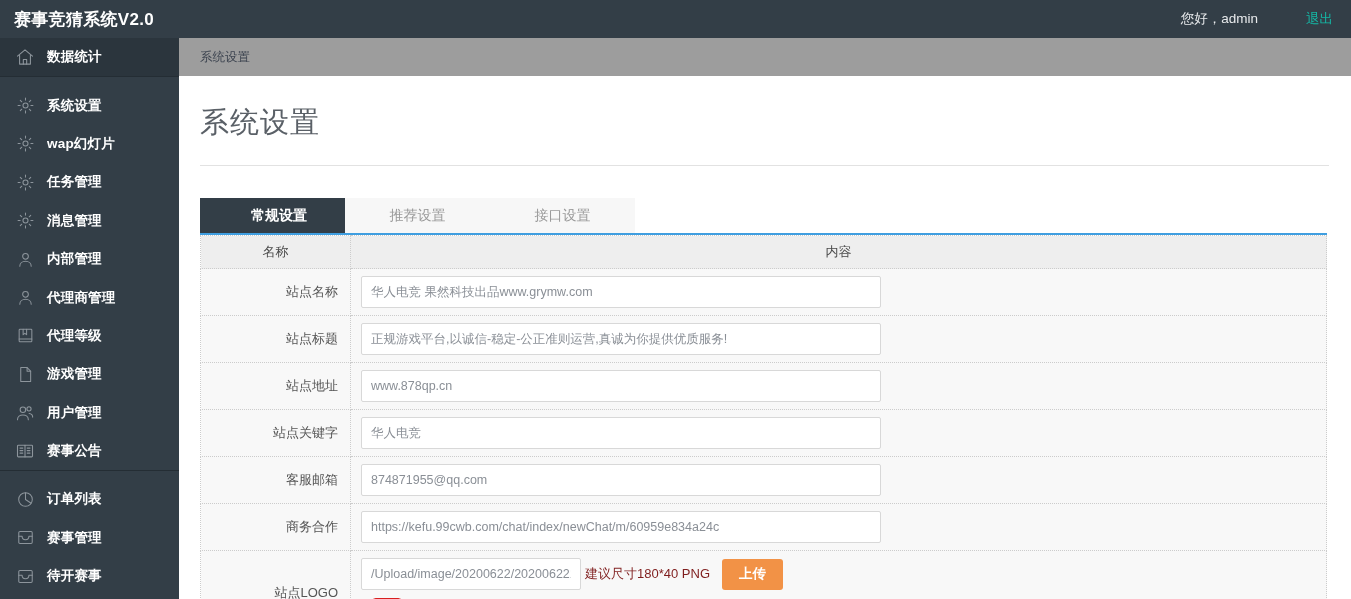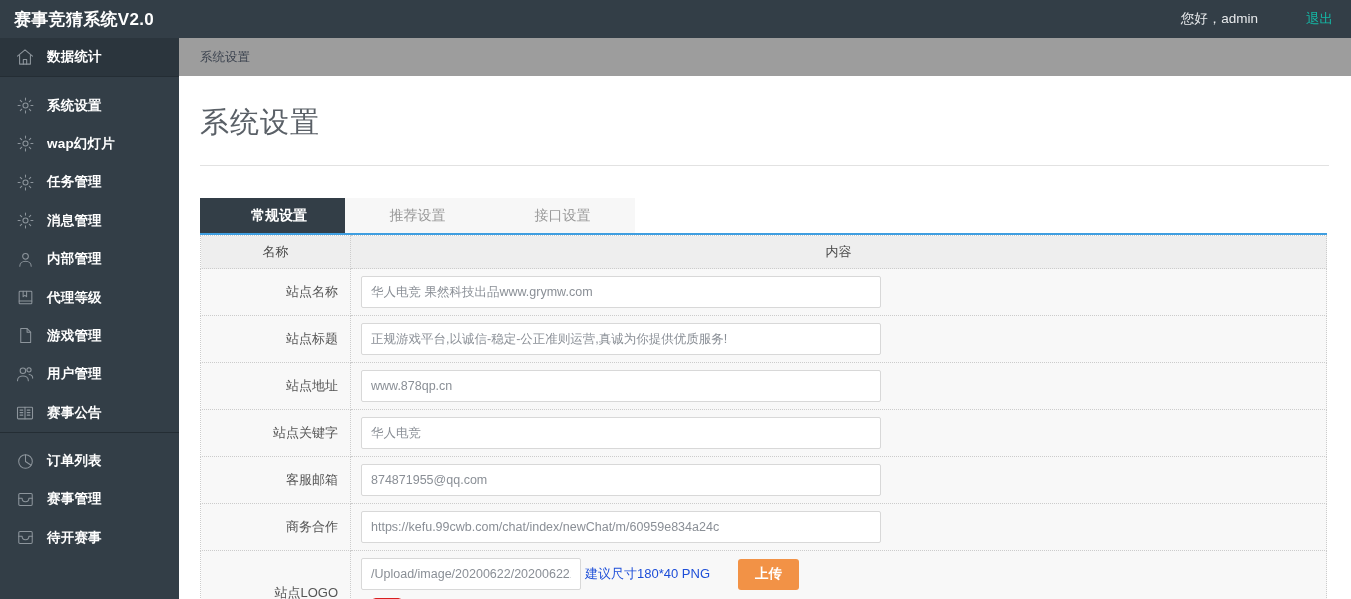--- a/index.html
+++ b/index.html
@@ -109,21 +109,21 @@
   .fld {
     width: 520px; height: 32px; border: 1px solid #d8d8d8;
     background: #ffffff; font-size: 12.5px; color: #8a8f96;
     padding: 0 9px; border-radius: 2px; outline: none;
     font-family: "Liberation Sans", "DejaVu Sans", sans-serif;
   }
 
   .logo-row td.c-val { padding-top: 9px; }
   .logo-line { display: flex; align-items: center; }
   .fld-logo { width: 220px; }
-  .hint { font-size: 13px; color: #1d4ed8; margin: 0 28px 0 4px; white-space: nowrap; }
+  .hint { font-size: 13px; color: #7f1d1d; margin: 0 12px 0 4px; white-space: nowrap; }
   .btn-upload {
     background: #f29246; color: #ffffff; border: none;
     height: 31px; padding: 0 17px; font-size: 13.5px; font-weight: bold;
     border-radius: 3px; cursor: pointer;
     font-family: "Liberation Sans", "DejaVu Sans", sans-serif;
   }
   .logo-preview { margin-top: 8px; height: 30px; display: block; }
 </style>
 </head>
 <body>
@@ -189,20 +189,29 @@
           <span class="lbl">消息管理</span>
         </div>
         <div class="nav-item">
           <span class="ico">
             <svg width="19" height="19" viewBox="0 0 24 24">
               <circle stroke="#8d959c" stroke-width="1.3" fill="none" stroke-linecap="round" stroke-linejoin="round" cx="12" cy="8" r="3.6"></circle>
               <path stroke="#8d959c" stroke-width="1.3" fill="none" stroke-linecap="round" stroke-linejoin="round" d="M4.8 20.5c0-3.6 3.2-6.2 7.2-6.2s7.2 2.6 7.2 6.2"></path>
             </svg>
           </span>
           <span class="lbl">内部管理</span>
+        </div>
+        <div class="nav-item">
+          <span class="ico">
+            <svg width="19" height="19" viewBox="0 0 24 24">
+              <circle stroke="#8d959c" stroke-width="1.3" fill="none" stroke-linecap="round" stroke-linejoin="round" cx="12" cy="8" r="3.6"></circle>
+              <path stroke="#8d959c" stroke-width="1.3" fill="none" stroke-linecap="round" stroke-linejoin="round" d="M4.8 20.5c0-3.6 3.2-6.2 7.2-6.2s7.2 2.6 7.2 6.2"></path>
+            </svg>
+          </span>
+          <span class="lbl">代理商管理</span>
         </div>
         <div class="nav-item">
           <span class="ico">
             <svg width="19" height="19" viewBox="0 0 24 24">
               <rect stroke="#8d959c" stroke-width="1.3" fill="none" stroke-linecap="round" stroke-linejoin="round" x="4" y="4" width="16" height="16" rx="1"></rect>
               <path stroke="#8d959c" stroke-width="1.3" fill="none" stroke-linecap="round" stroke-linejoin="round" d="M9 4v7l2.2-1.7L13.4 11V4"></path>
               <path stroke="#8d959c" stroke-width="1.3" fill="none" stroke-linecap="round" stroke-linejoin="round" d="M4 16.5h16"></path>
             </svg>
           </span>
           <span class="lbl">代理等级</span>

